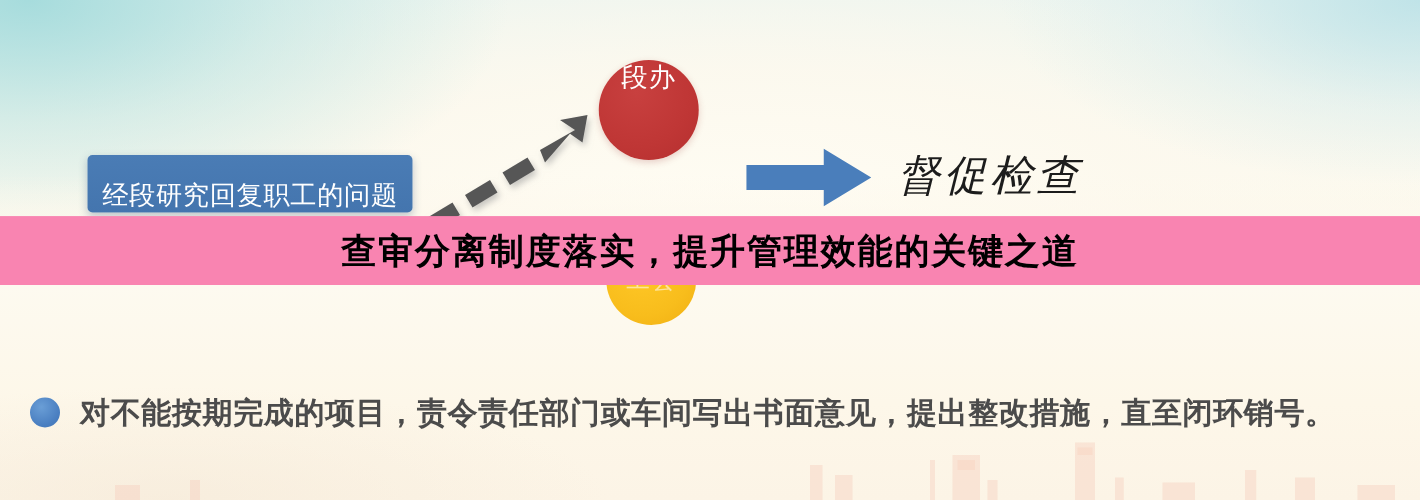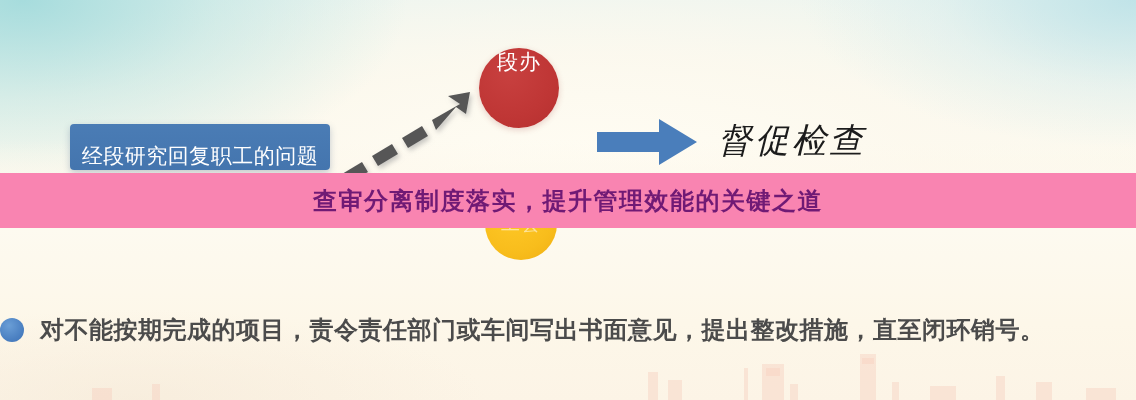--- a/index.html
+++ b/index.html
@@ -144,36 +144,37 @@
     justify-content: center;
     z-index: 5;
   }
   .pink-banner-overlay {
     position: absolute;
     left: 0; top: 0; width: 100%; height: 100%;
     background: rgba(249,132,177,0.86);
   }
   .pink-banner-title {
     position: relative;
-    color: #701a75;
-    font-size: 24px;
+    color: #000000;
+    font-size: 28px;
     font-weight: bold;
     letter-spacing: 1.5px;
     white-space: nowrap;
     z-index: 2;
   }
 
   
   .caption-row {
     position: absolute;
     left: 0; top: 300px;
     width: 984px;
     height: 60px;
     display: flex;
     align-items: center;
+    padding-left: 24px;
     box-sizing: border-box;
   }
   .bullet-dot {
     width: 24px; height: 24px;
     border-radius: 50%;
     background: radial-gradient(circle at 38% 32%, #6a9ed6 0%, #4a7fc1 65%, #3f72b4 100%);
     flex: 0 0 auto;
     margin-right: 16px;
   }
   .caption-text {

